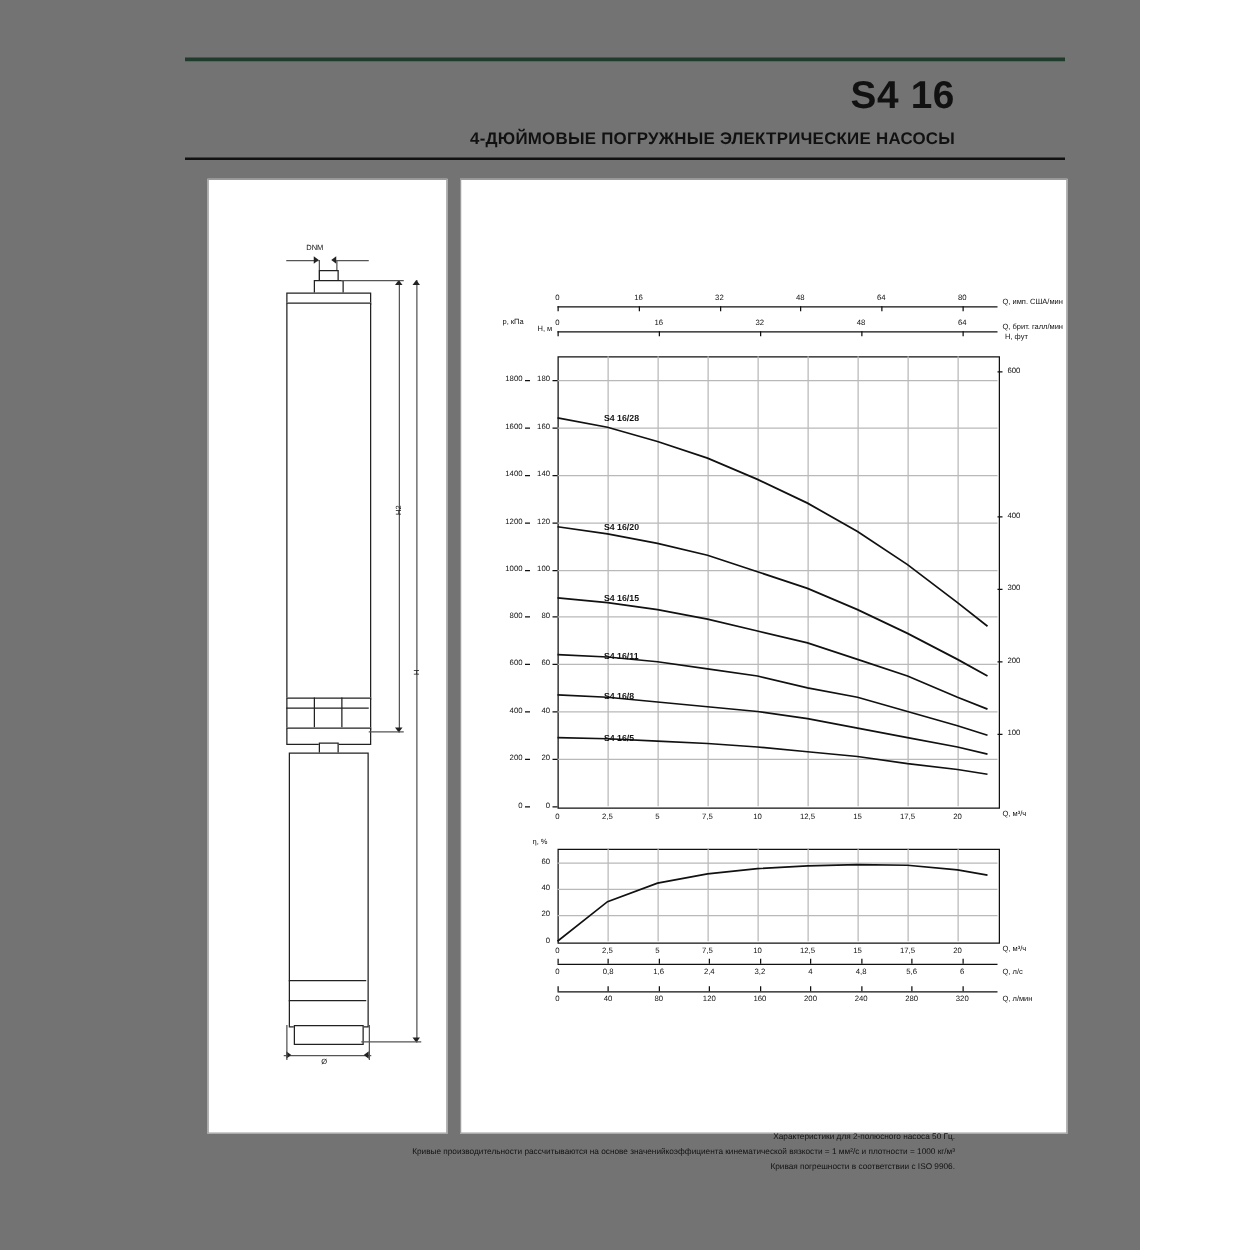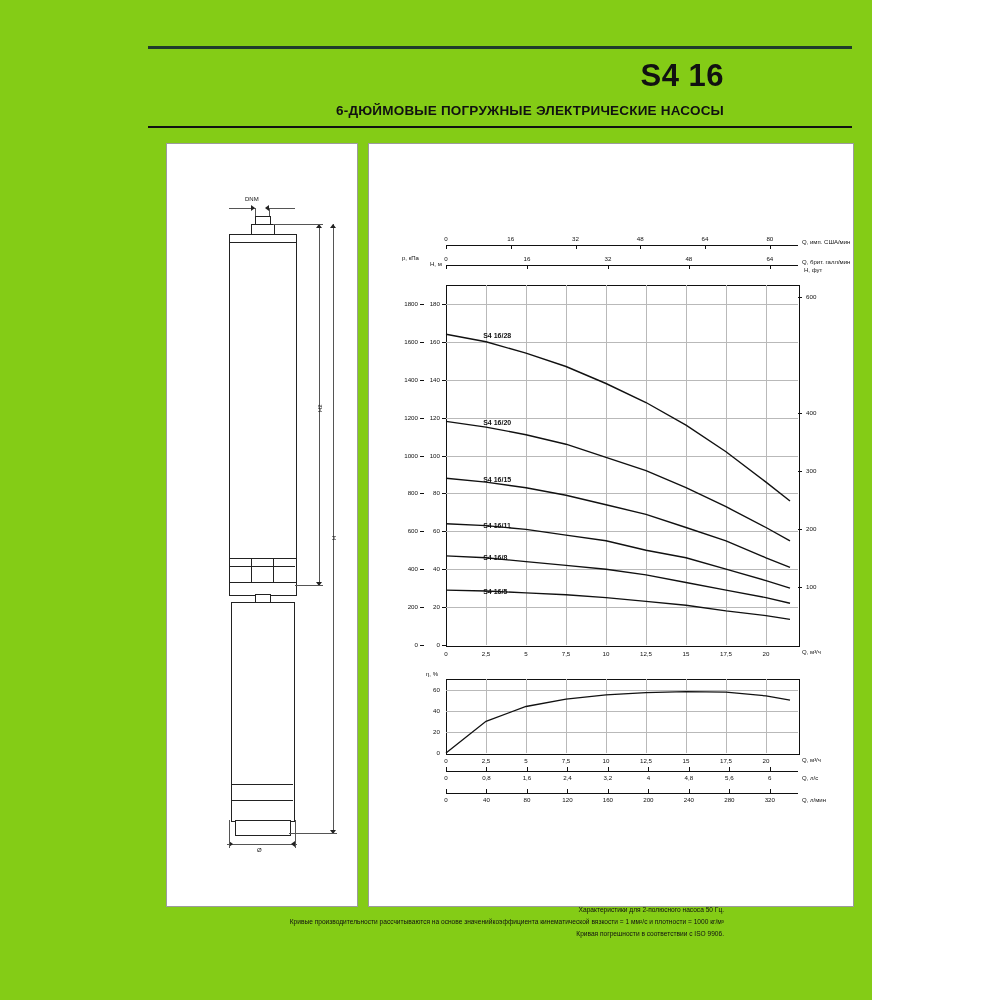--- a/index.html
+++ b/index.html
@@ -1,17 +1,17 @@
 <!DOCTYPE html>
 <html><head>
 <meta charset="utf-8">
 <style>
   html,body{margin:0;padding:0;background:#ffffff;}
   body{width:1000px;height:1000px;font-family:"Liberation Sans",sans-serif;color:#1a1a1a;}
-  .page{position:relative;width:872px;height:1000px;background:#84cc16;}
+  .page{position:relative;width:872px;height:1000px;background:#737373;padding-left:40px;}
 
   
   .hdr-rule-top{position:absolute;left:148px;top:46px;width:704px;height:3px;background:#1f3b2c;}
   .hdr-title{position:absolute;right:148px;top:58px;font-size:31px;font-weight:bold;letter-spacing:0.5px;color:#111;}
   .hdr-sub{position:absolute;right:148px;top:103px;font-size:13.5px;font-weight:bold;letter-spacing:0.2px;color:#111;}
   .hdr-rule-bot{position:absolute;left:148px;top:126px;width:704px;height:2px;background:#111;}
 
   
   .panel{position:absolute;border:1px solid #9b9b9b;background:#fff;}
   #left-panel{left:166px;top:143px;width:190px;height:762px;}
@@ -41,21 +41,21 @@
   
   .foot{position:absolute;right:148px;font-size:6.6px;color:#111;text-align:right;white-space:nowrap;}
 </style>
 </head>
 <body>
 
 <div class="page">
 
   <div class="hdr-rule-top"></div>
   <div class="hdr-title">S4 16</div>
-  <div class="hdr-sub">6-ДЮЙМОВЫЕ ПОГРУЖНЫЕ ЭЛЕКТРИЧЕСКИЕ НАСОСЫ</div>
+  <div class="hdr-sub">4-ДЮЙМОВЫЕ ПОГРУЖНЫЕ ЭЛЕКТРИЧЕСКИЕ НАСОСЫ</div>
   <div class="hdr-rule-bot"></div>
 
   <div class="panel" id="left-panel">
 
     <div class="lbl" style="left:78px;top:52px;">DNM</div>
     <div class="lineh thin" style="position:absolute;left:62px;top:64px;width:26px;"></div>
     <div class="lineh thin" style="position:absolute;left:102px;top:64px;width:26px;"></div>
     <div class="arr-r" style="left:84px;top:61px;"></div>
     <div class="arr-l" style="left:98px;top:61px;"></div>
     <div class="linev thin" style="position:absolute;left:88px;top:64px;height:24px;"></div>

